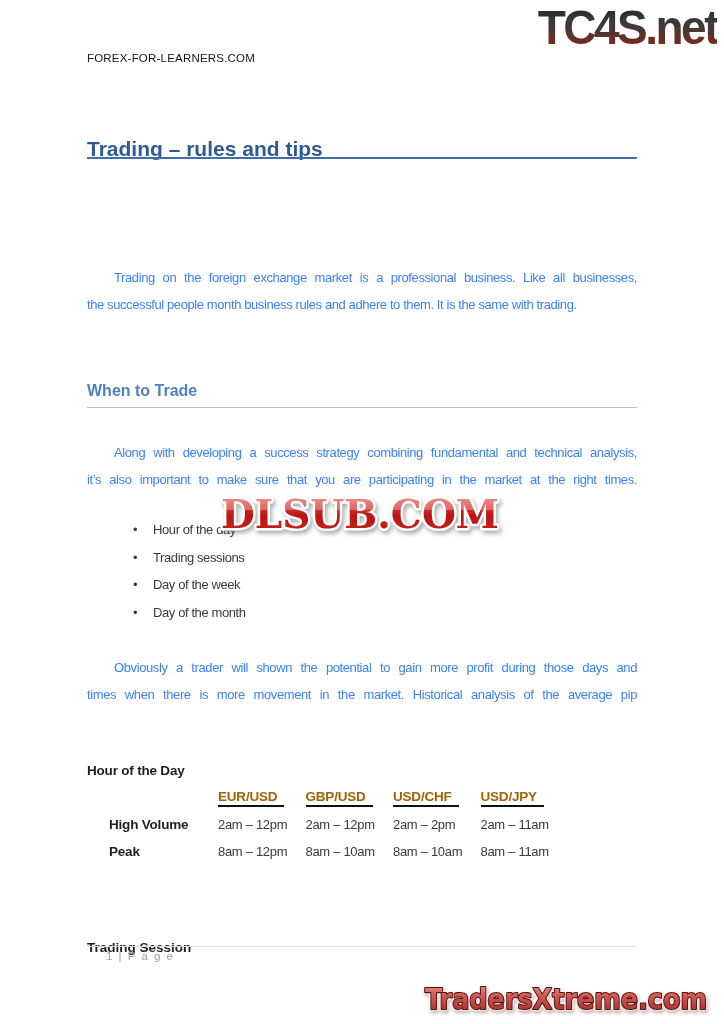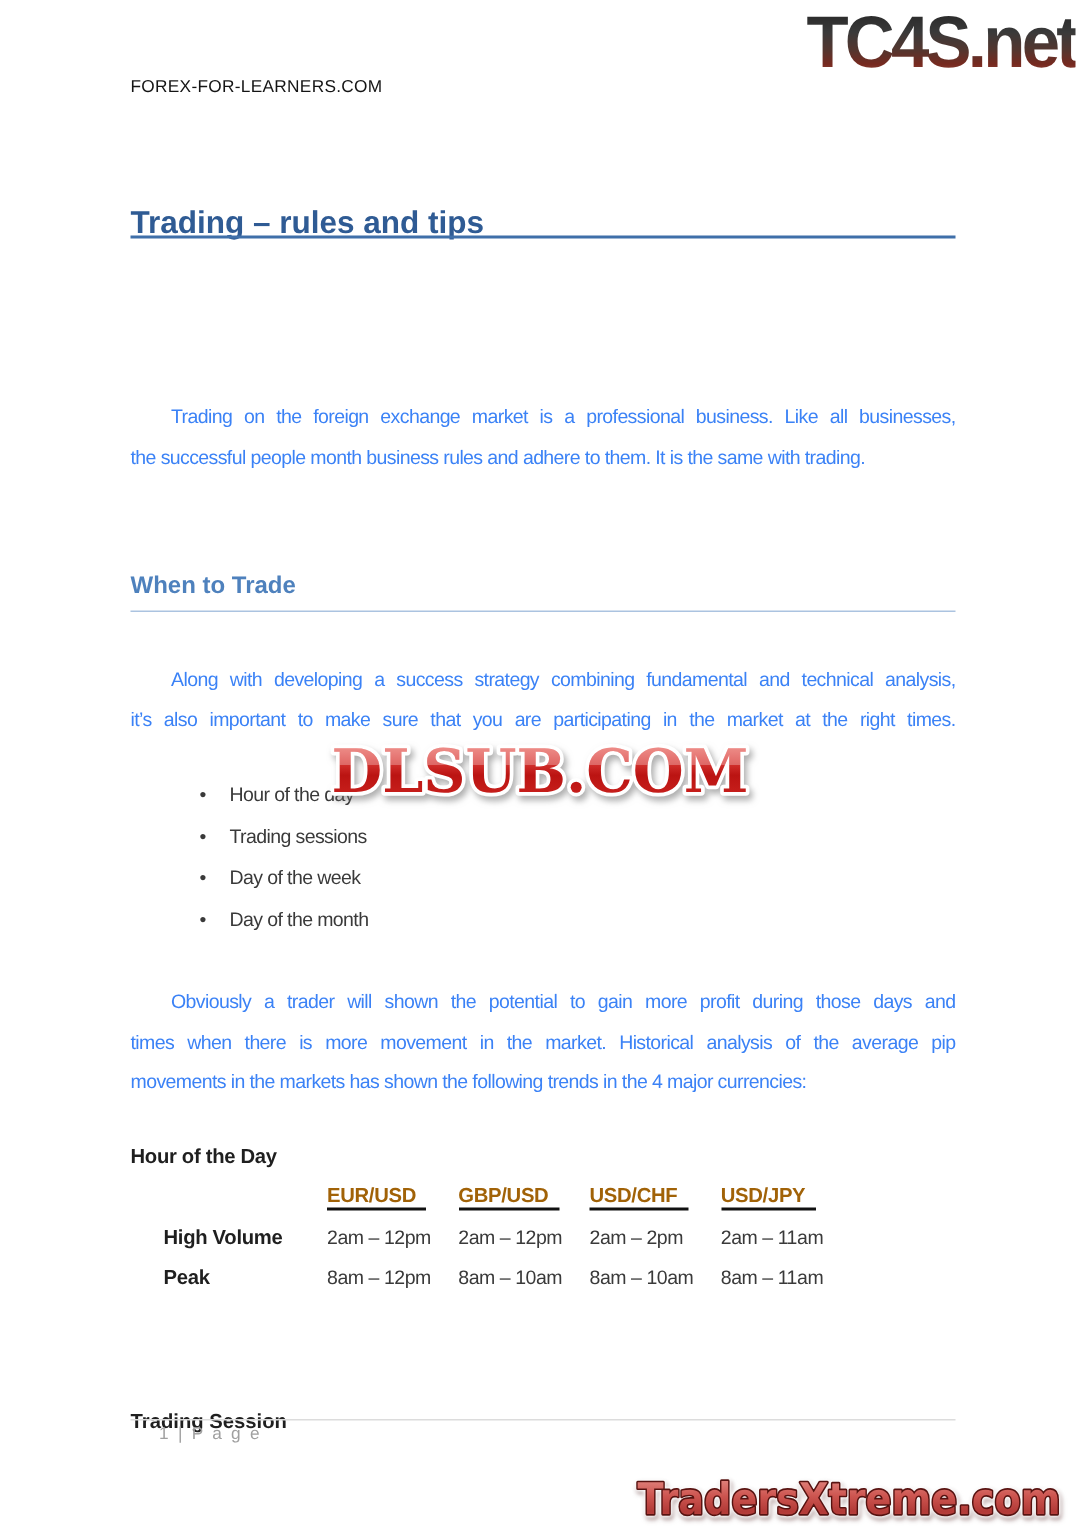--- a/index.html
+++ b/index.html
@@ -120,21 +120,20 @@
     </div>
     <div class="bullet-row">
       <span class="dot">•</span>
       <span>Day of the month</span>
     </div>
   </div>
 
   <div class="abs para para3">
     <div class="jline indent">Obviously a trader will shown the potential to gain more profit during those days and</div>
     <div class="jline">times when there is more movement in the market. Historical analysis of the average pip</div>
-    <div class="lline">movements in the markets has shown the following trends in the 4 major currencies:</div>
   </div>
 
   <div class="abs table-block">
     <div class="tbl-title">Hour of the Day</div>
     <div class="tblrow tbl-head">
       <div class="c0"></div>
       <div class="cv"><span class="colhead">EUR/USD</span></div>
       <div class="cv"><span class="colhead">GBP/USD</span></div>
       <div class="cv"><span class="colhead">USD/CHF</span></div>
       <div class="cv"><span class="colhead">USD/JPY</span></div>

